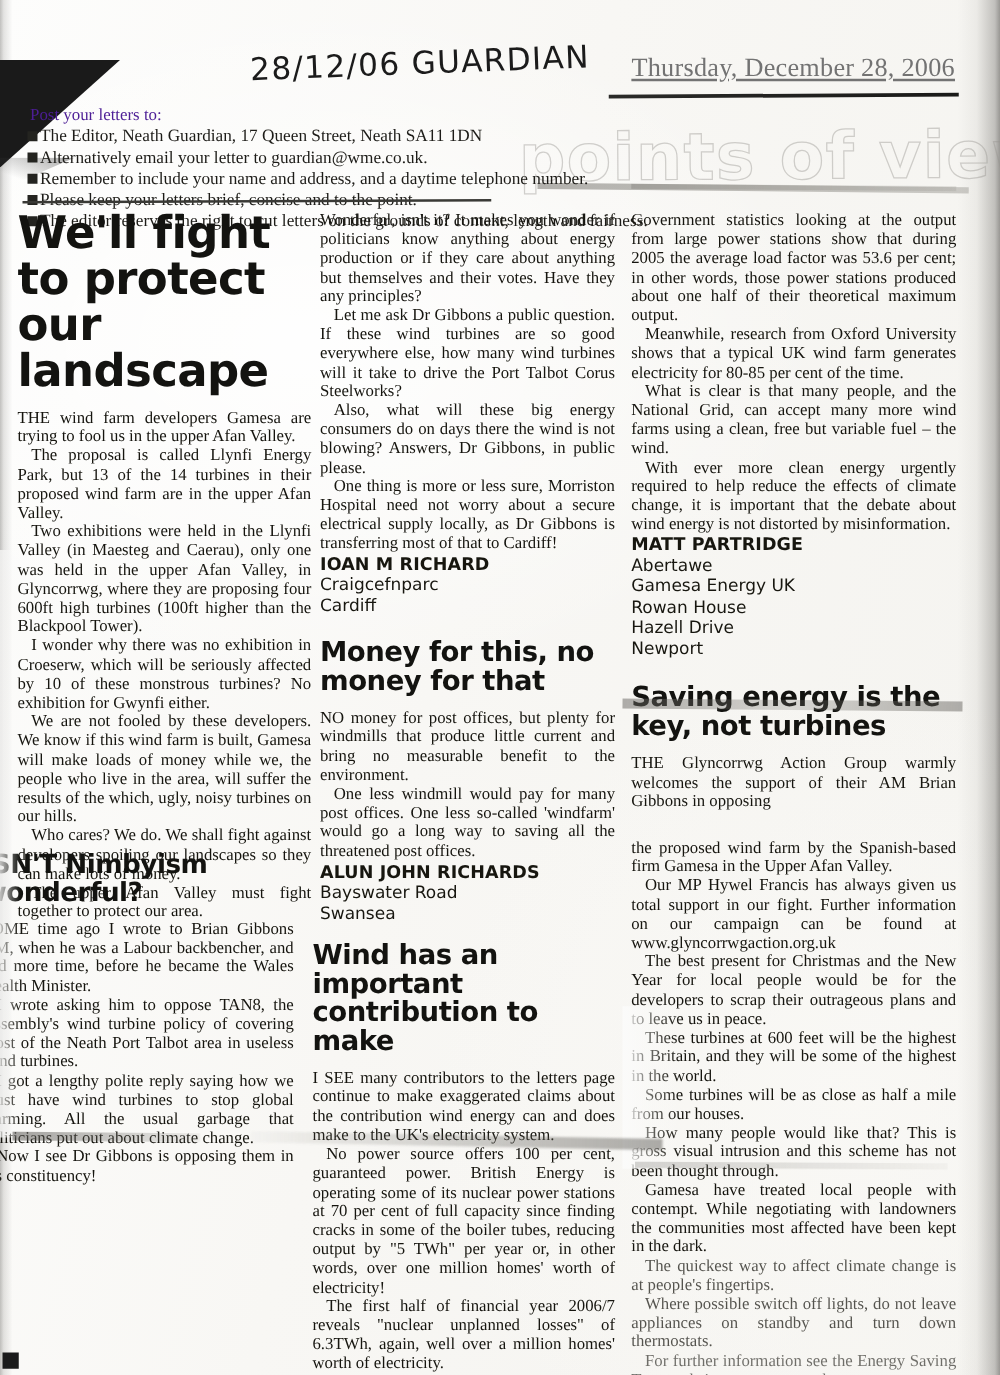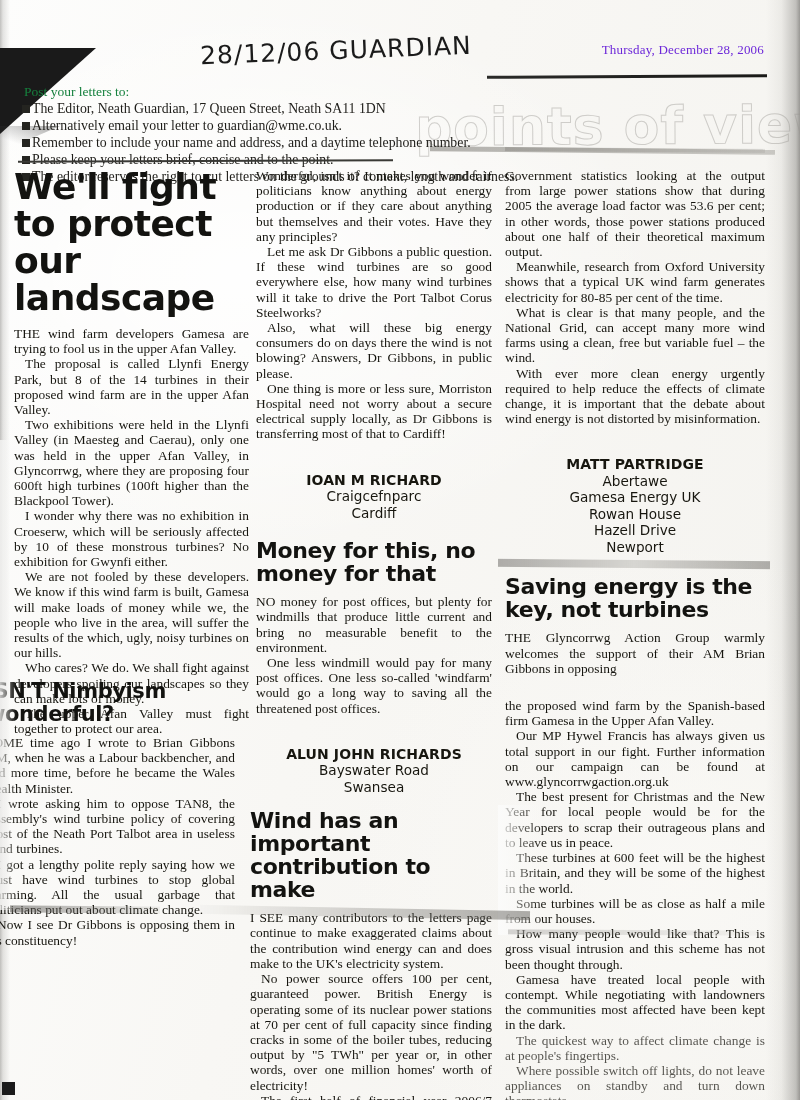--- a/index.html
+++ b/index.html
@@ -48,22 +48,23 @@
     position:absolute;left:200px;top:36px;
     font-family:"DejaVu Sans",sans-serif;
     font-size:25px;letter-spacing:1px;color:#1b1b1b;
     transform:rotate(-2.2deg);
     white-space:nowrap;
     font-weight:400;
   }
   #paper-date{
     position:absolute;right:36px;top:42px;
     font-family:"Liberation Serif",serif;
-    font-size:13px;color:#6d28d9;letter-spacing:.2px;
+    font-size:21px;color:#737373;letter-spacing:.2px;
     white-space:nowrap;
+    text-decoration:underline;
   }
   #date-rule{
     position:absolute;left:487px;top:75px;width:280px;height:3px;
     background:linear-gradient(to right,#2a2a28,#1a1a18);
     transform:rotate(-.35deg);
   }
 
   
   #watermark{
     position:absolute;left:415px;top:96px;
@@ -79,21 +80,21 @@
     position:absolute;left:430px;top:148px;width:345px;height:5px;
     background:linear-gradient(to right,rgba(120,118,112,.55),rgba(150,148,142,.45));
     transform:rotate(.6deg);
   }
 
   
   #masthead{
     position:absolute;left:22px;top:84px;width:420px;
   }
   #masthead .head{
-    font-size:13.5px;color:#15803d;margin-bottom:1px;padding-left:2px;
+    font-size:13.5px;color:#4c1d95;margin-bottom:1px;padding-left:2px;
   }
   #masthead ul{list-style:none;margin:0;padding:0;}
   #masthead li{
     font-size:13.8px;line-height:15.6px;color:#1d1c18;
     white-space:nowrap;margin-bottom:1.5px;
     display:flex;align-items:baseline;gap:2px;
   }
   .bsq{
     display:inline-block;width:8px;height:8px;background:#242420;
     flex:0 0 auto;position:relative;top:0px;
@@ -132,22 +133,22 @@
     line-height:15.2px;
     text-align:justify;
     color:#16150f;
     text-indent:11px;
     hyphens:auto;
   }
   p.body.first{text-indent:0;}
   p.body.first::first-letter{font-size:13.4px;}
 
   .sig{
-    margin-top:30px;
-    text-align:center;
+    margin-top:2px;
+    text-align:left;
     font-family:"DejaVu Sans",sans-serif;
     font-size:13.6px;
     line-height:16.5px;
     color:#17160f;
   }
   .sig .nm{font-weight:700;font-size:14px;letter-spacing:.1px;}
   #col1b{position:absolute;left:-14px;top:680px;width:249px;}
   #col1b h2.hl2{font-size:21px;line-height:23px;}
 
   
@@ -238,21 +239,21 @@
           <span>The editor reserves the right to cut letters on the grounds of content, length and fairness.</span>
         </li>
     </ul>
   </div>
   <div id="masthead-rule"></div>
 
   <div class="col" id="col1">
     <div class="lead">
       <h1 class="hl">We'll fight to protect our landscape</h1>
       <p class="body first">THE wind farm developers Gamesa are trying to fool us in the upper Afan Valley.</p>
-      <p class="body">The proposal is called Llynfi Energy Park, but 8 of the 14 turbines in their proposed wind farm are in the upper Afan Valley.</p>
+      <p class="body">The proposal is called Llynfi Energy Park, but 13 of the 14 turbines in their proposed wind farm are in the upper Afan Valley.</p>
       <p class="body">Two exhibitions were held in the Llynfi Valley (in Maesteg and Caerau), only one was held in the upper Afan Valley, in Glyncorrwg, where they are proposing four 600ft high turbines (100ft higher than the Blackpool Tower).</p>
       <p class="body">I wonder why there was no exhibition in Croeserw, which will be seriously affected by 10 of these monstrous turbines? No exhibition for Gwynfi either.</p>
       <p class="body">We are not fooled by these developers. We know if this wind farm is built, Gamesa will make loads of money while we, the people who live in the area, will suffer the results of the which, ugly, noisy turbines on our hills.</p>
       <p class="body">Who cares? We do. We shall fight against developers spoiling our landscapes so they can make lots of money.</p>
       <p class="body">The upper Afan Valley must fight together to protect our area.</p>
     </div>
   </div>
 
   <div id="col1b">
     <h2 class="hl2">ISN'T Nimbyism wonderful?</h2>

